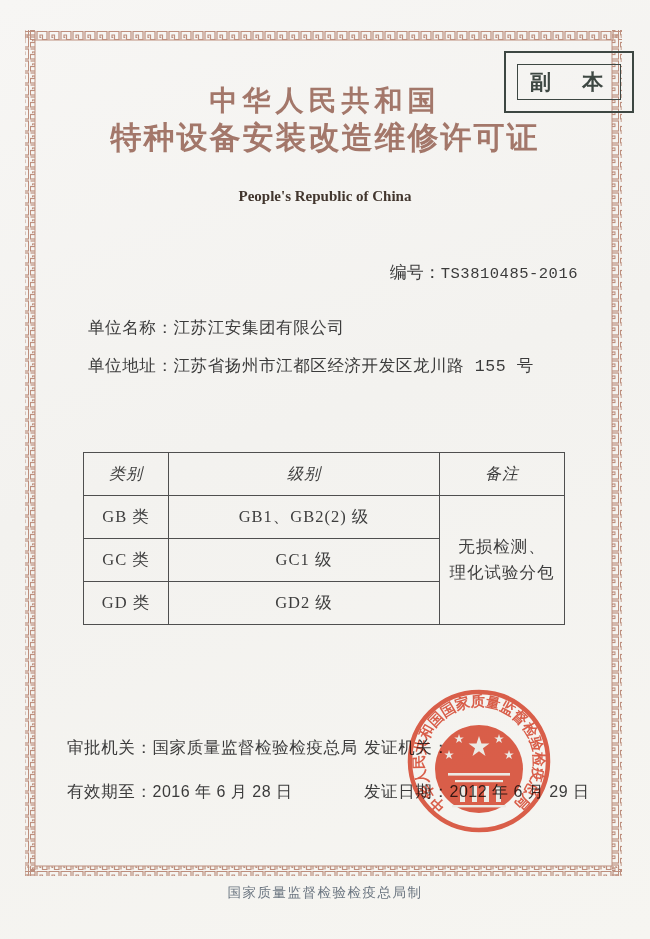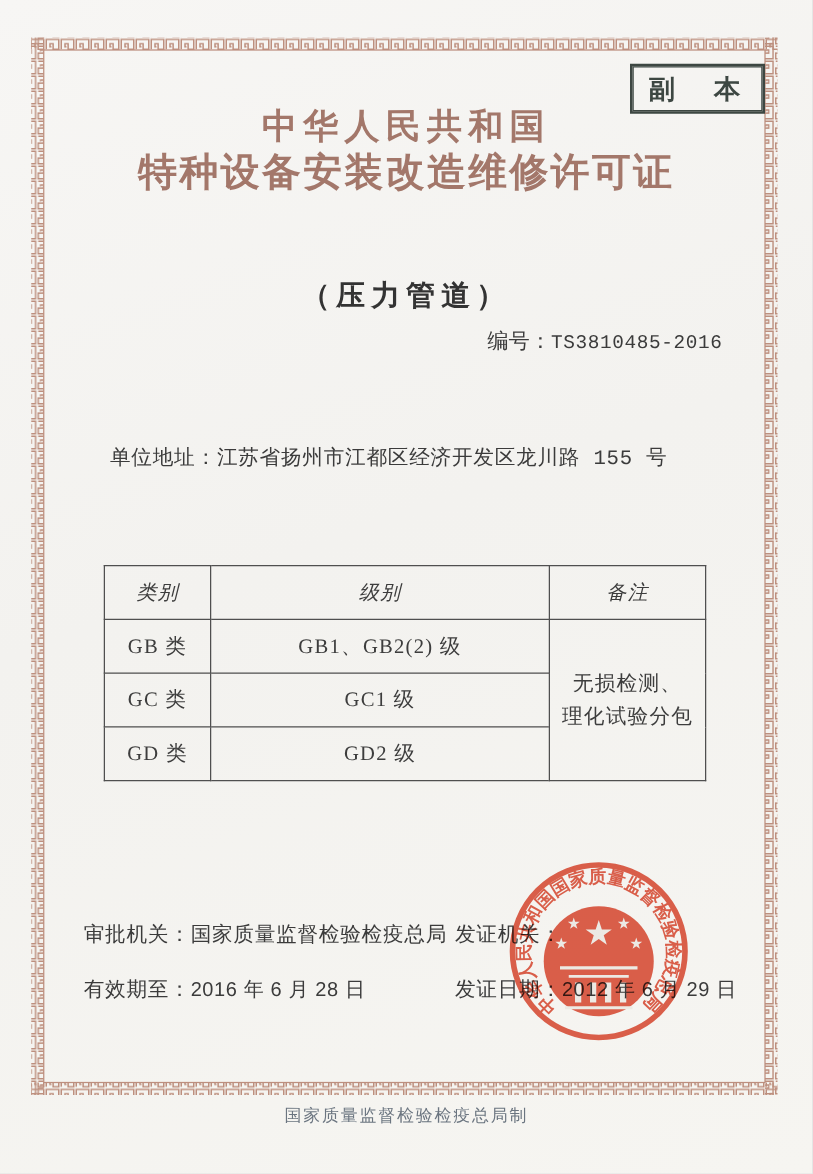--- a/index.html
+++ b/index.html
@@ -20,21 +20,21 @@
     color:var(--ink);
     overflow:hidden;
   }
   .abs{position:absolute;}
   .ctr{left:0;right:0;text-align:center;}
 
   
   .frame-svg{left:0;top:0;pointer-events:none;}
 
   
-  .badge{left:504px;top:51px;border:2px solid var(--badge-ink);padding:0;background:transparent;}
+  .badge{left:504px;top:51px;border:2px solid var(--badge-ink);padding:11px;background:transparent;}
   .badge-inner{
     border:1px solid var(--badge-ink);
     padding:3px 4px 3px 12px;
     font-size:21px;font-weight:bold;color:var(--badge-ink);
     letter-spacing:13px;white-space:nowrap;
   }
 
   .title-cn-1{top:82px;font-size:28px;font-weight:bold;letter-spacing:5px;color:var(--title-brown);}
   .title-cn-2{top:117px;font-size:31px;font-weight:bold;letter-spacing:2px;color:var(--title-brown);}
   .title-en-1{top:163px;font-size:15px;font-weight:bold;color:var(--en-ink);letter-spacing:0.2px;}
@@ -99,26 +99,29 @@
     <rect x="612" y="30" width="10" height="846" fill="url(#gkv)"></rect>
     <rect class="bfr" x="35" y="40" width="577" height="826" stroke-width="1"></rect>
   </svg>
 
   <div class="abs badge">
     <div class="badge-inner">副 本</div>
   </div>
 
   <div class="abs ctr title-cn-2">特种设备安装改造维修许可证</div>
   <div class="abs ctr title-cn-1">中华人民共和国</div>
-  <div class="abs ctr category">（压力管道）</div>
+  <div class="abs ctr title-en-2">People's Republic of China</div>
 
   <div class="abs license-line">
     <span>编号：</span><span class="license-no">TS3810485-2016</span>
   </div>
 
+  <div class="abs info-line info-name">
+    <span>单位名称：</span><span>江苏江安集团有限公司</span>
+  </div>
   <div class="abs info-line info-addr">
     <span>单位地址：</span><span>江苏省扬州市江都区经济开发区龙川路 155 号</span>
   </div>
 
 
   <table class="scope">
     <colgroup>
         <col style="width:85px">
         <col style="width:271px">
         <col style="width:125px">

